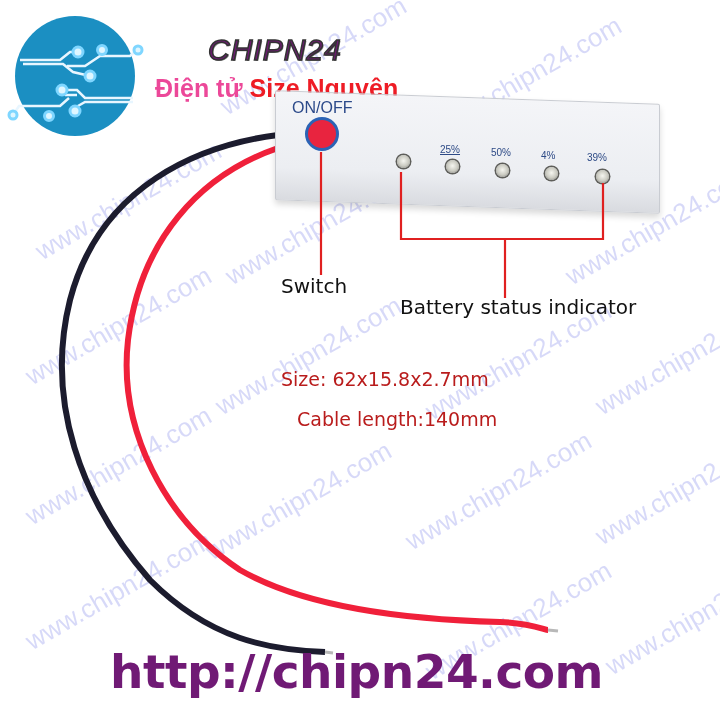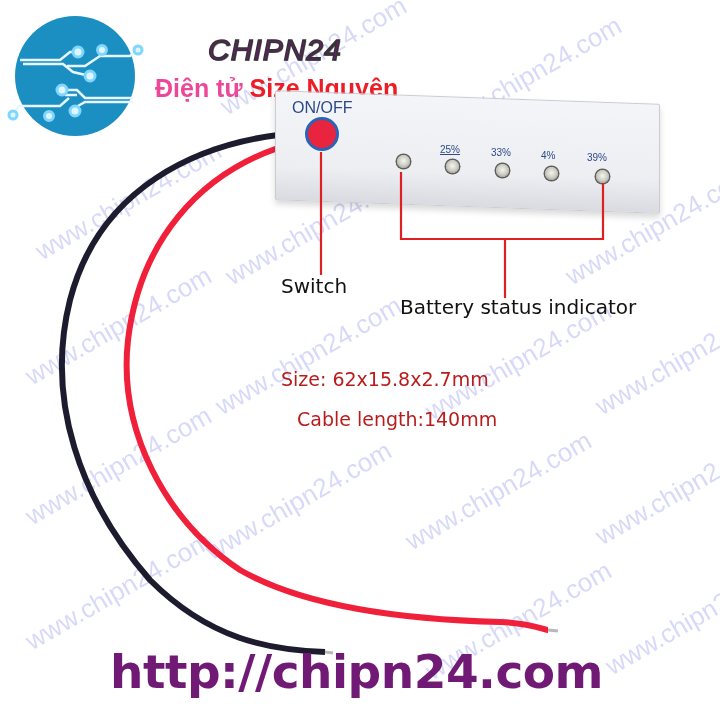--- a/index.html
+++ b/index.html
@@ -77,21 +77,21 @@
   <span class="red">Size Nguyên</span>
 </div>
 
 <div class="board"></div>
 <div class="onoff">ON/OFF</div>
 <div class="switch-btn"></div>
 
 <div class="led" style="left:397px;top:155px;"></div>
 <div class="led-label" style="left:440px;top:144px;text-decoration:underline;">25%</div>
 <div class="led" style="left:446px;top:160px;"></div>
-<div class="led-label" style="left:491px;top:147px;">33%</div>
+<div class="led-label" style="left:491px;top:147px;">50%</div>
 <div class="led" style="left:496px;top:164px;"></div>
 <div class="led-label" style="left:541px;top:150px;">4%</div>
 <div class="led" style="left:545px;top:167px;"></div>
 <div class="led-label" style="left:587px;top:152px;">39%</div>
 <div class="led" style="left:596px;top:170px;"></div>
 
 <svg class="layer" viewBox="0 0 720 720">
   <g stroke="#e02020" stroke-width="2.2" fill="none">
     <path d="M321 152 L 321 275"></path>
     <path d="M401 172 L 401 239 L 603 239 L 603 183"></path>

